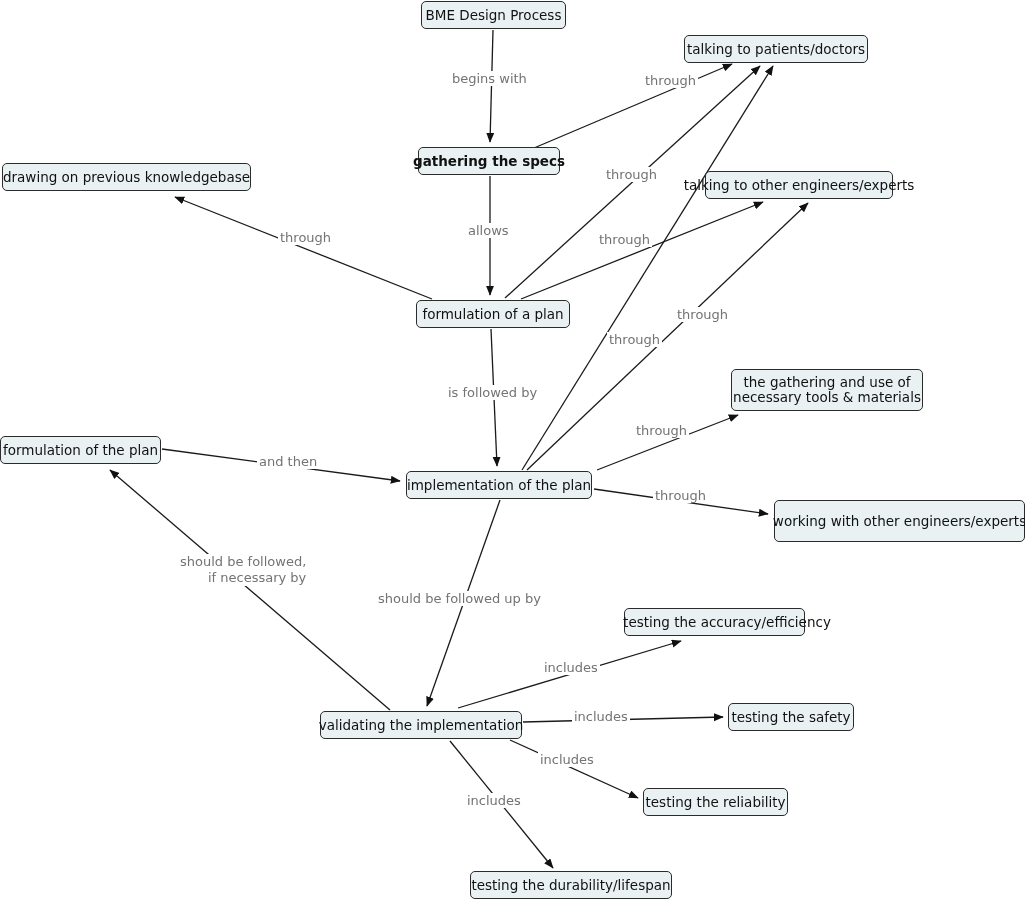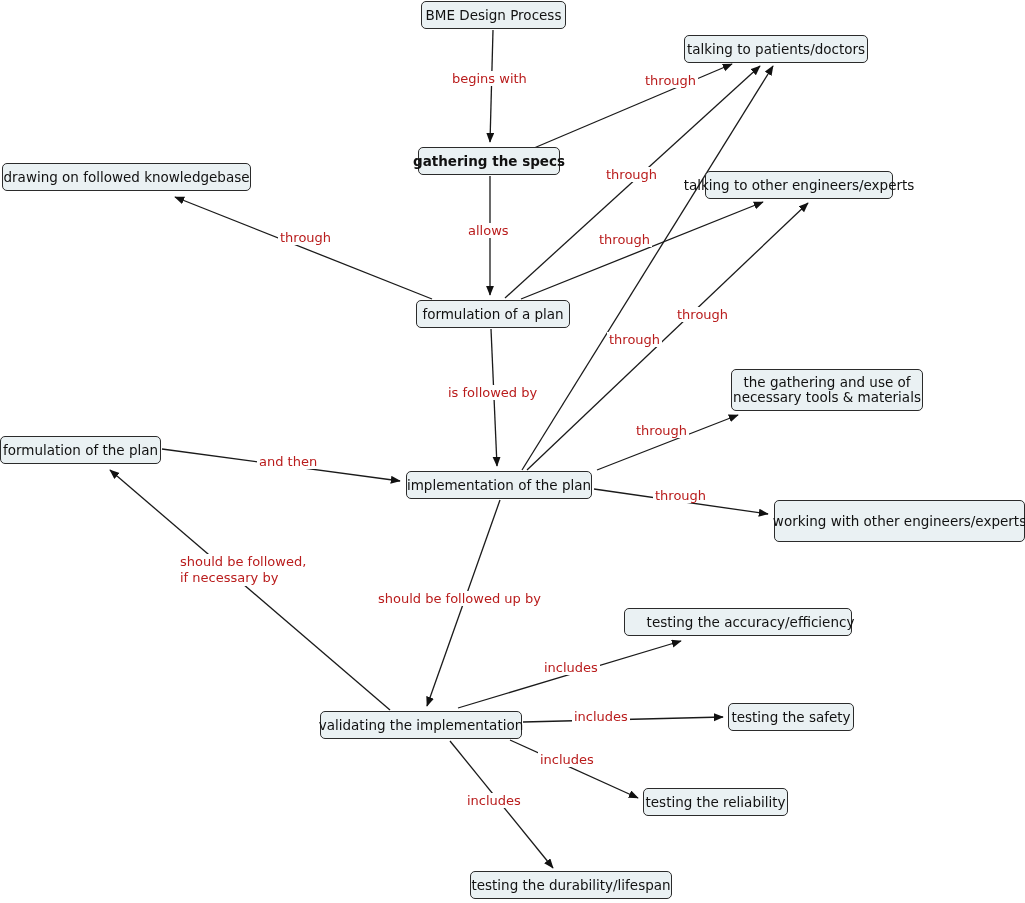--- a/index.html
+++ b/index.html
@@ -20,24 +20,24 @@
     justify-content:center;
     text-align:center;
     padding:4px 9px;
     white-space:pre;
     z-index:3;
   }
   .elabel{
     position:absolute;
     font-size:13px;
     line-height:15px;
-    color:#b91c1c;
+    color:#737373;
     background:#ffffff;
     white-space:pre;
-    text-align:left;
+    text-align:right;
     padding:0 2px;
     z-index:4;
   }
   .elabel.two{line-height:16px;}
 </style>
 </head>
 <body>
 
 <div id="canvas">
 
@@ -66,29 +66,29 @@
         <path d="M 523,722 L 723,717" marker-end="url(#ah)"></path>
         <path d="M 510,740 L 638,798" marker-end="url(#ah)"></path>
         <path d="M 450,741 L 553,868" marker-end="url(#ah)"></path>
       </g>
   </svg>
 
   <div id="node-layer">
       <div class="node" style="left: 421px; top: 1px; width: 145px; height: 28px;">BME Design Process</div>
       <div class="node" style="left: 684px; top: 35px; width: 184px; height: 28px;">talking to patients/doctors</div>
       <div class="node" style="left: 418px; top: 147px; width: 142px; height: 28px; font-weight: bold;">gathering the specs</div>
-      <div class="node" style="left: 2px; top: 163px; width: 249px; height: 28px;">drawing on followed knowledgebase</div>
+      <div class="node" style="left: 2px; top: 163px; width: 249px; height: 28px;">drawing on previous knowledgebase</div>
       <div class="node" style="left: 705px; top: 171px; width: 188px; height: 28px;">talking to other engineers/experts</div>
       <div class="node" style="left: 416px; top: 300px; width: 154px; height: 28px;">formulation of a plan</div>
       <div class="node" style="left: 731px; top: 369px; width: 192px; height: 42px;">the gathering and use of
 necessary tools &amp; materials</div>
       <div class="node" style="left: 0px; top: 436px; width: 161px; height: 28px;">formulation of the plan</div>
       <div class="node" style="left: 406px; top: 471px; width: 186px; height: 28px;">implementation of the plan</div>
       <div class="node" style="left: 774px; top: 500px; width: 251px; height: 42px;">working with other engineers/experts</div>
-      <div class="node" style="left: 624px; top: 608px; width: 228px; height: 28px; padding-left: 34px;">testing the accuracy/efficiency</div>
+      <div class="node" style="left: 624px; top: 608px; width: 181px; height: 28px; padding-left: 34px;">testing the accuracy/efficiency</div>
       <div class="node" style="left: 320px; top: 711px; width: 202px; height: 28px;">validating the implementation</div>
       <div class="node" style="left: 728px; top: 703px; width: 126px; height: 28px;">testing the safety</div>
       <div class="node" style="left: 643px; top: 788px; width: 145px; height: 28px;">testing the reliability</div>
       <div class="node" style="left: 470px; top: 871px; width: 202px; height: 28px;">testing the durability/lifespan</div>
     </div>
   <div id="label-layer">
       <div class="elabel" style="left: 450px; top: 71px;">begins with</div>
       <div class="elabel" style="left: 643px; top: 73px;">through</div>
       <div class="elabel" style="left: 466px; top: 223px;">allows</div>
       <div class="elabel" style="left: 278px; top: 230px;">through</div>

